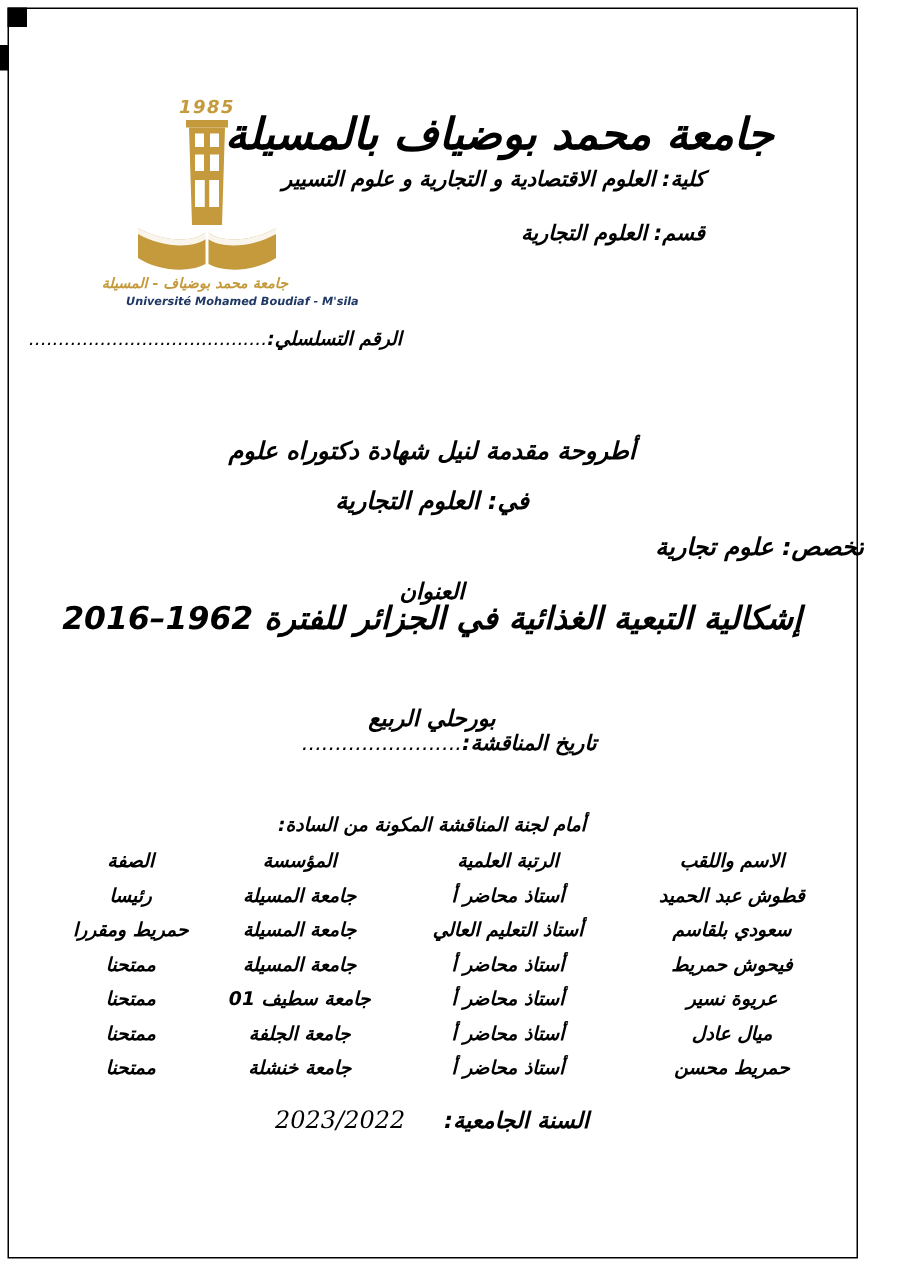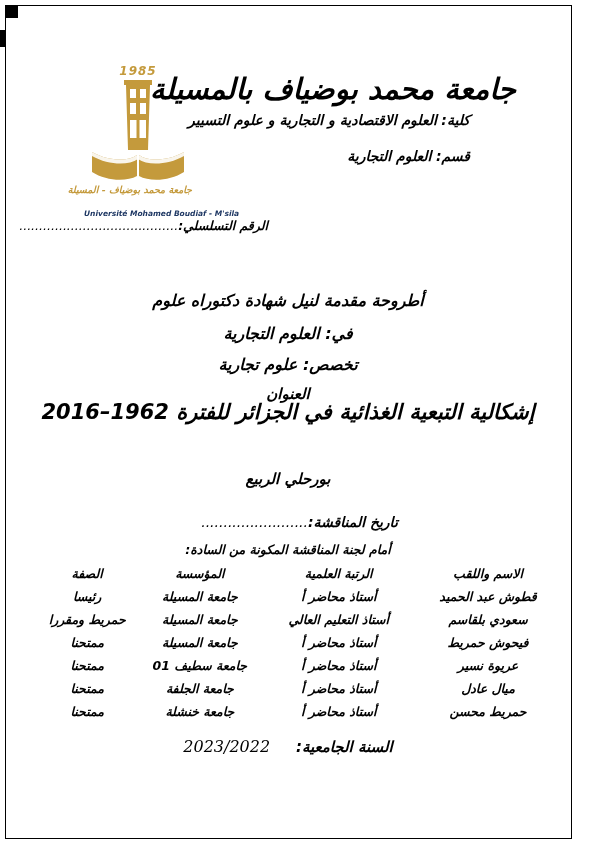--- a/index.html
+++ b/index.html
@@ -18,45 +18,45 @@
     pointer-events:none;
   }
   .corner-mark{position:absolute;left:5px;top:5px;width:13px;height:13px;background:#000;}
   .edge-mark{position:absolute;left:0;top:30px;width:6px;height:17px;background:#000;}
 
   
   .logo{position:absolute;left:84px;top:64px;width:108px;text-align:center;}
   .logo-year{color:#C49A3C;font-size:12px;font-weight:bold;letter-spacing:1px;}
   .logo-graphic{display:block;margin:0 auto;}
   .logo-ar{color:#C49A3C;font-size:9.5px;font-weight:bold;direction:rtl;white-space:nowrap;}
-  .logo-fr{color:#1F3864;font-size:7.5px;font-weight:bold;white-space:nowrap;margin-top:14px;}
+  .logo-fr{color:#1F3864;font-size:7.5px;font-weight:bold;white-space:nowrap;margin-top:1px;}
 
   .univ-title{
     position:absolute;left:110px;right:60px;top:72px;
     text-align:right;direction:rtl;
     font-size:29px;font-weight:bold;
   }
   .line-rtl{direction:rtl;unicode-bidi:embed;}
   .faculty-line{position:absolute;right:106px;top:112px;font-size:14px;}
   .dept-line{position:absolute;right:106px;top:148px;font-size:14px;}
   .lbl{font-weight:bold;}
   .val{font-weight:bold;}
 
   .serial-line{position:absolute;right:308px;top:218px;font-size:12.5px;}
   .serial-line .dots{font-weight:normal;letter-spacing:0.5px;}
 
   .centered{position:absolute;left:0;right:0;text-align:center;direction:rtl;}
   .statement{top:291px;font-size:16px;font-weight:bold;}
   .field-line{top:324px;font-size:16px;font-weight:bold;}
-  .specialty-line{top:355px;font-size:16px;font-weight:bold;}
+  .specialty-line{top:355px;font-size:16px;font-weight:bold;text-align:right;}
   .title-caption{top:385px;font-size:15px;font-weight:bold;}
   .main-title{top:400px;font-size:21px;font-weight:bold;padding:0 40px;}
   .prepared-by{top:464px;font-size:14px;font-weight:bold;}
   .author-name{top:470px;font-size:15px;font-weight:bold;}
-  .defense-line{top:514px;font-size:14px;font-weight:bold;margin-left:23px;}
+  .defense-line{top:488px;font-size:14px;font-weight:bold;margin-left:23px;}
   .defense-line .dots{font-weight:normal;letter-spacing:0.5px;}
   .committee-intro{top:542px;font-size:12.5px;font-weight:bold;}
 
   table.committee{
     position:absolute;left:40px;top:562px;width:524px;
     direction:rtl;border-collapse:collapse;
   }
   table.committee th, table.committee td{
     font-size:12.5px;font-weight:bold;text-align:center;
     padding:4px 2px;white-space:nowrap;

